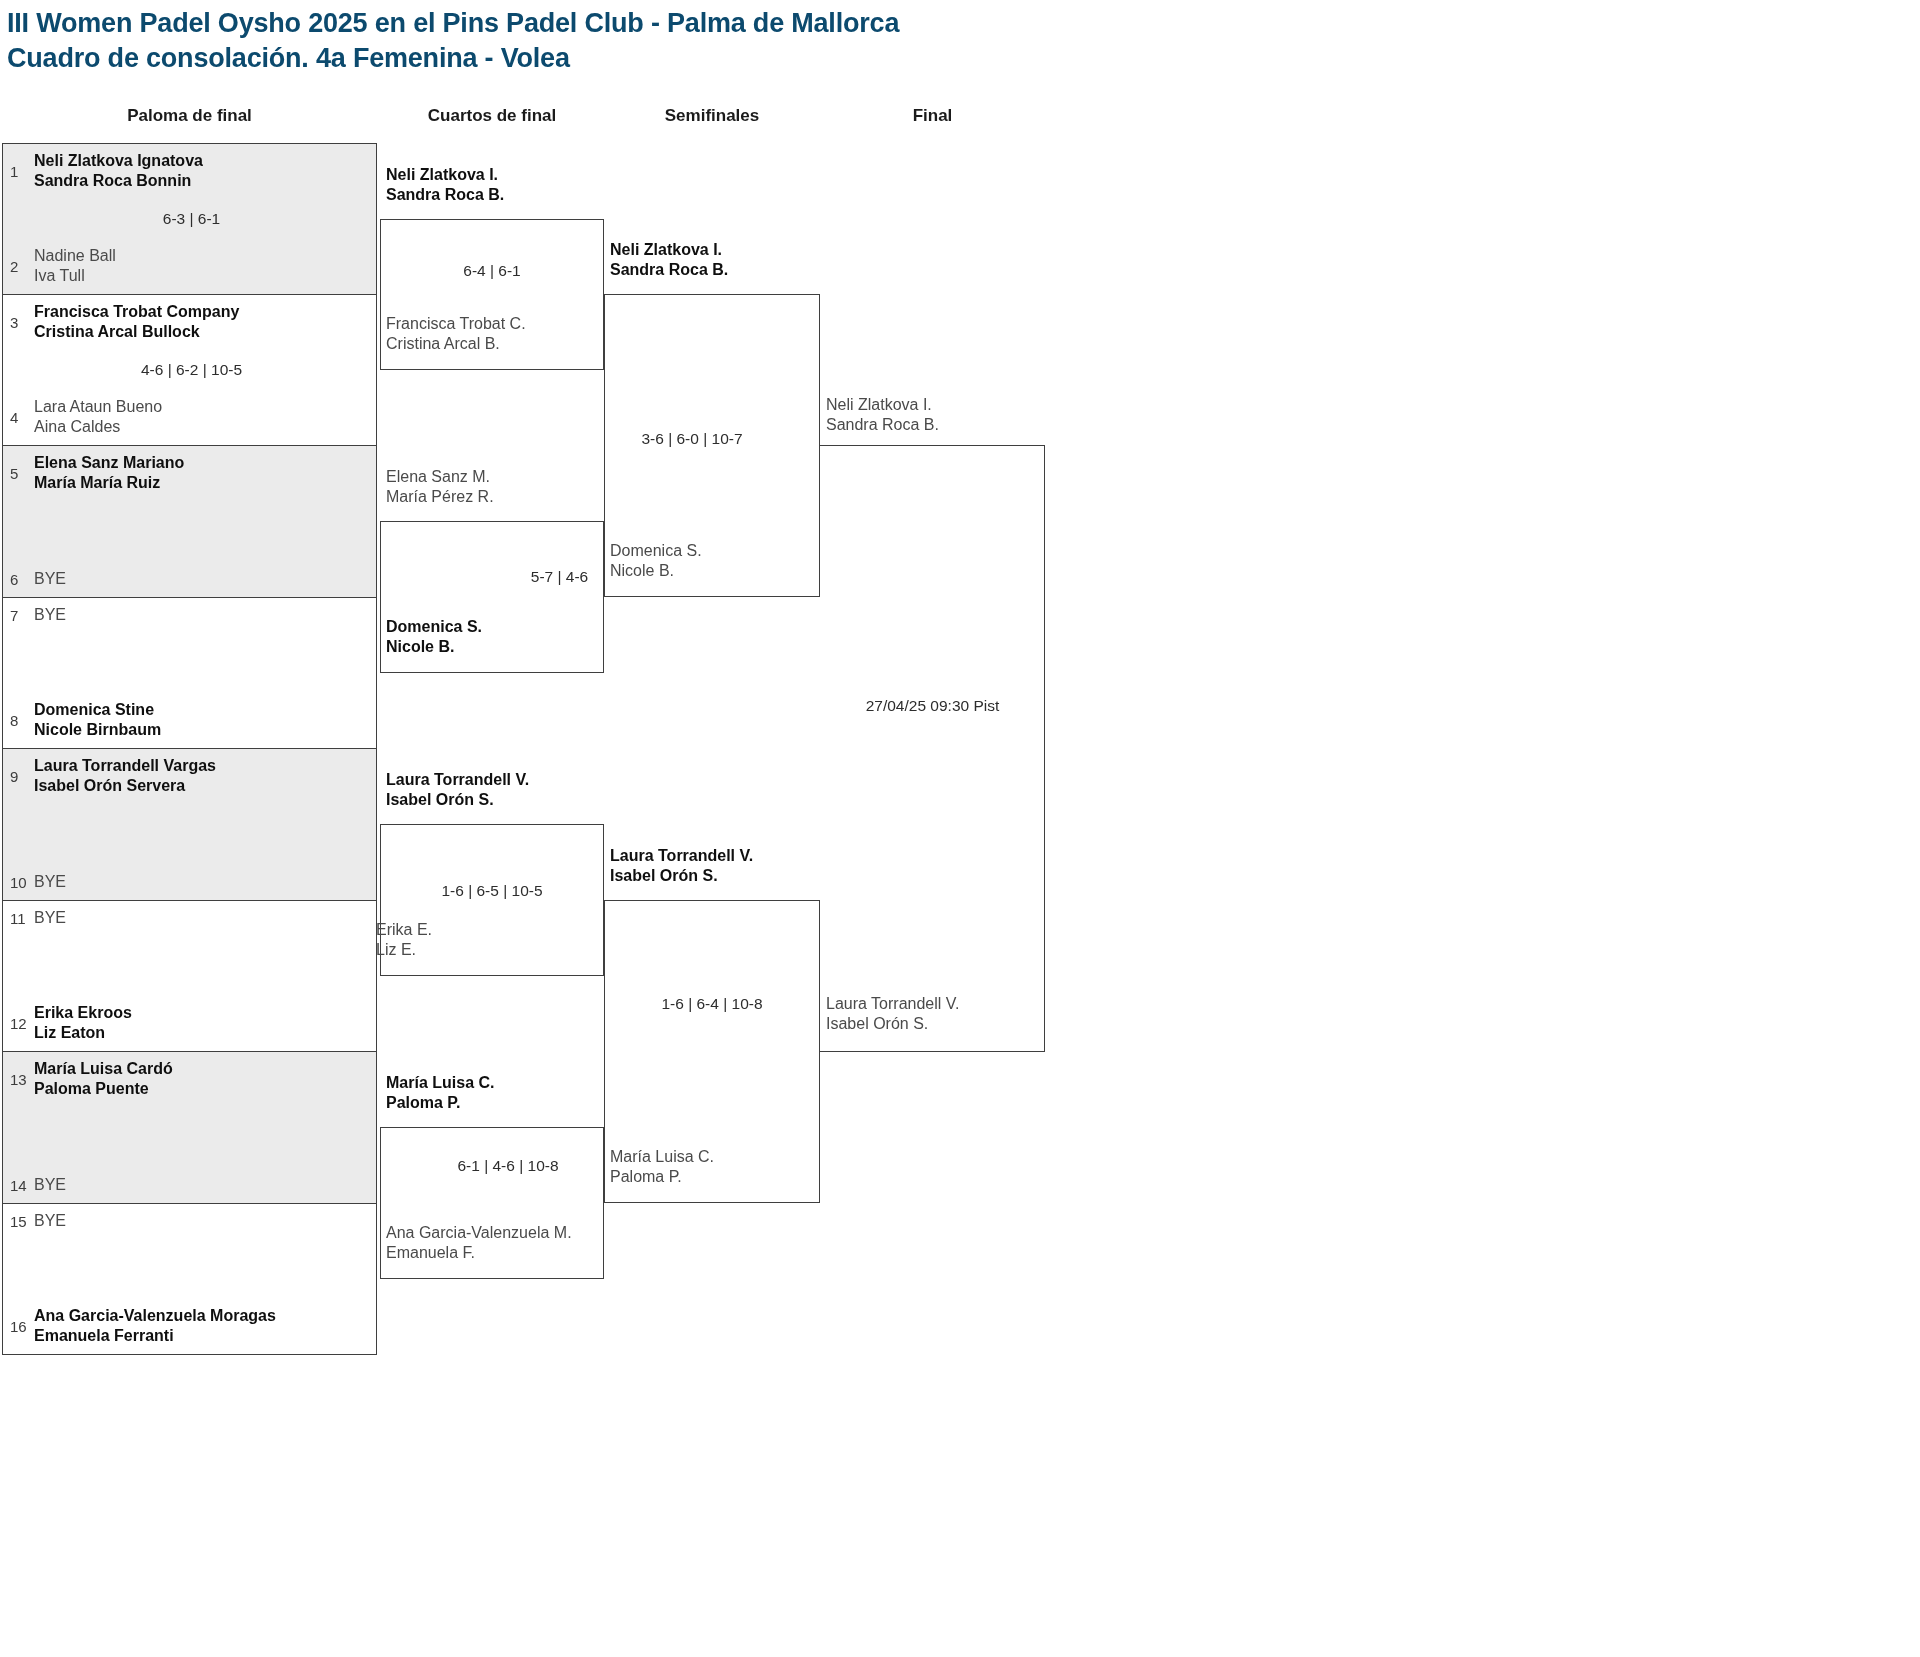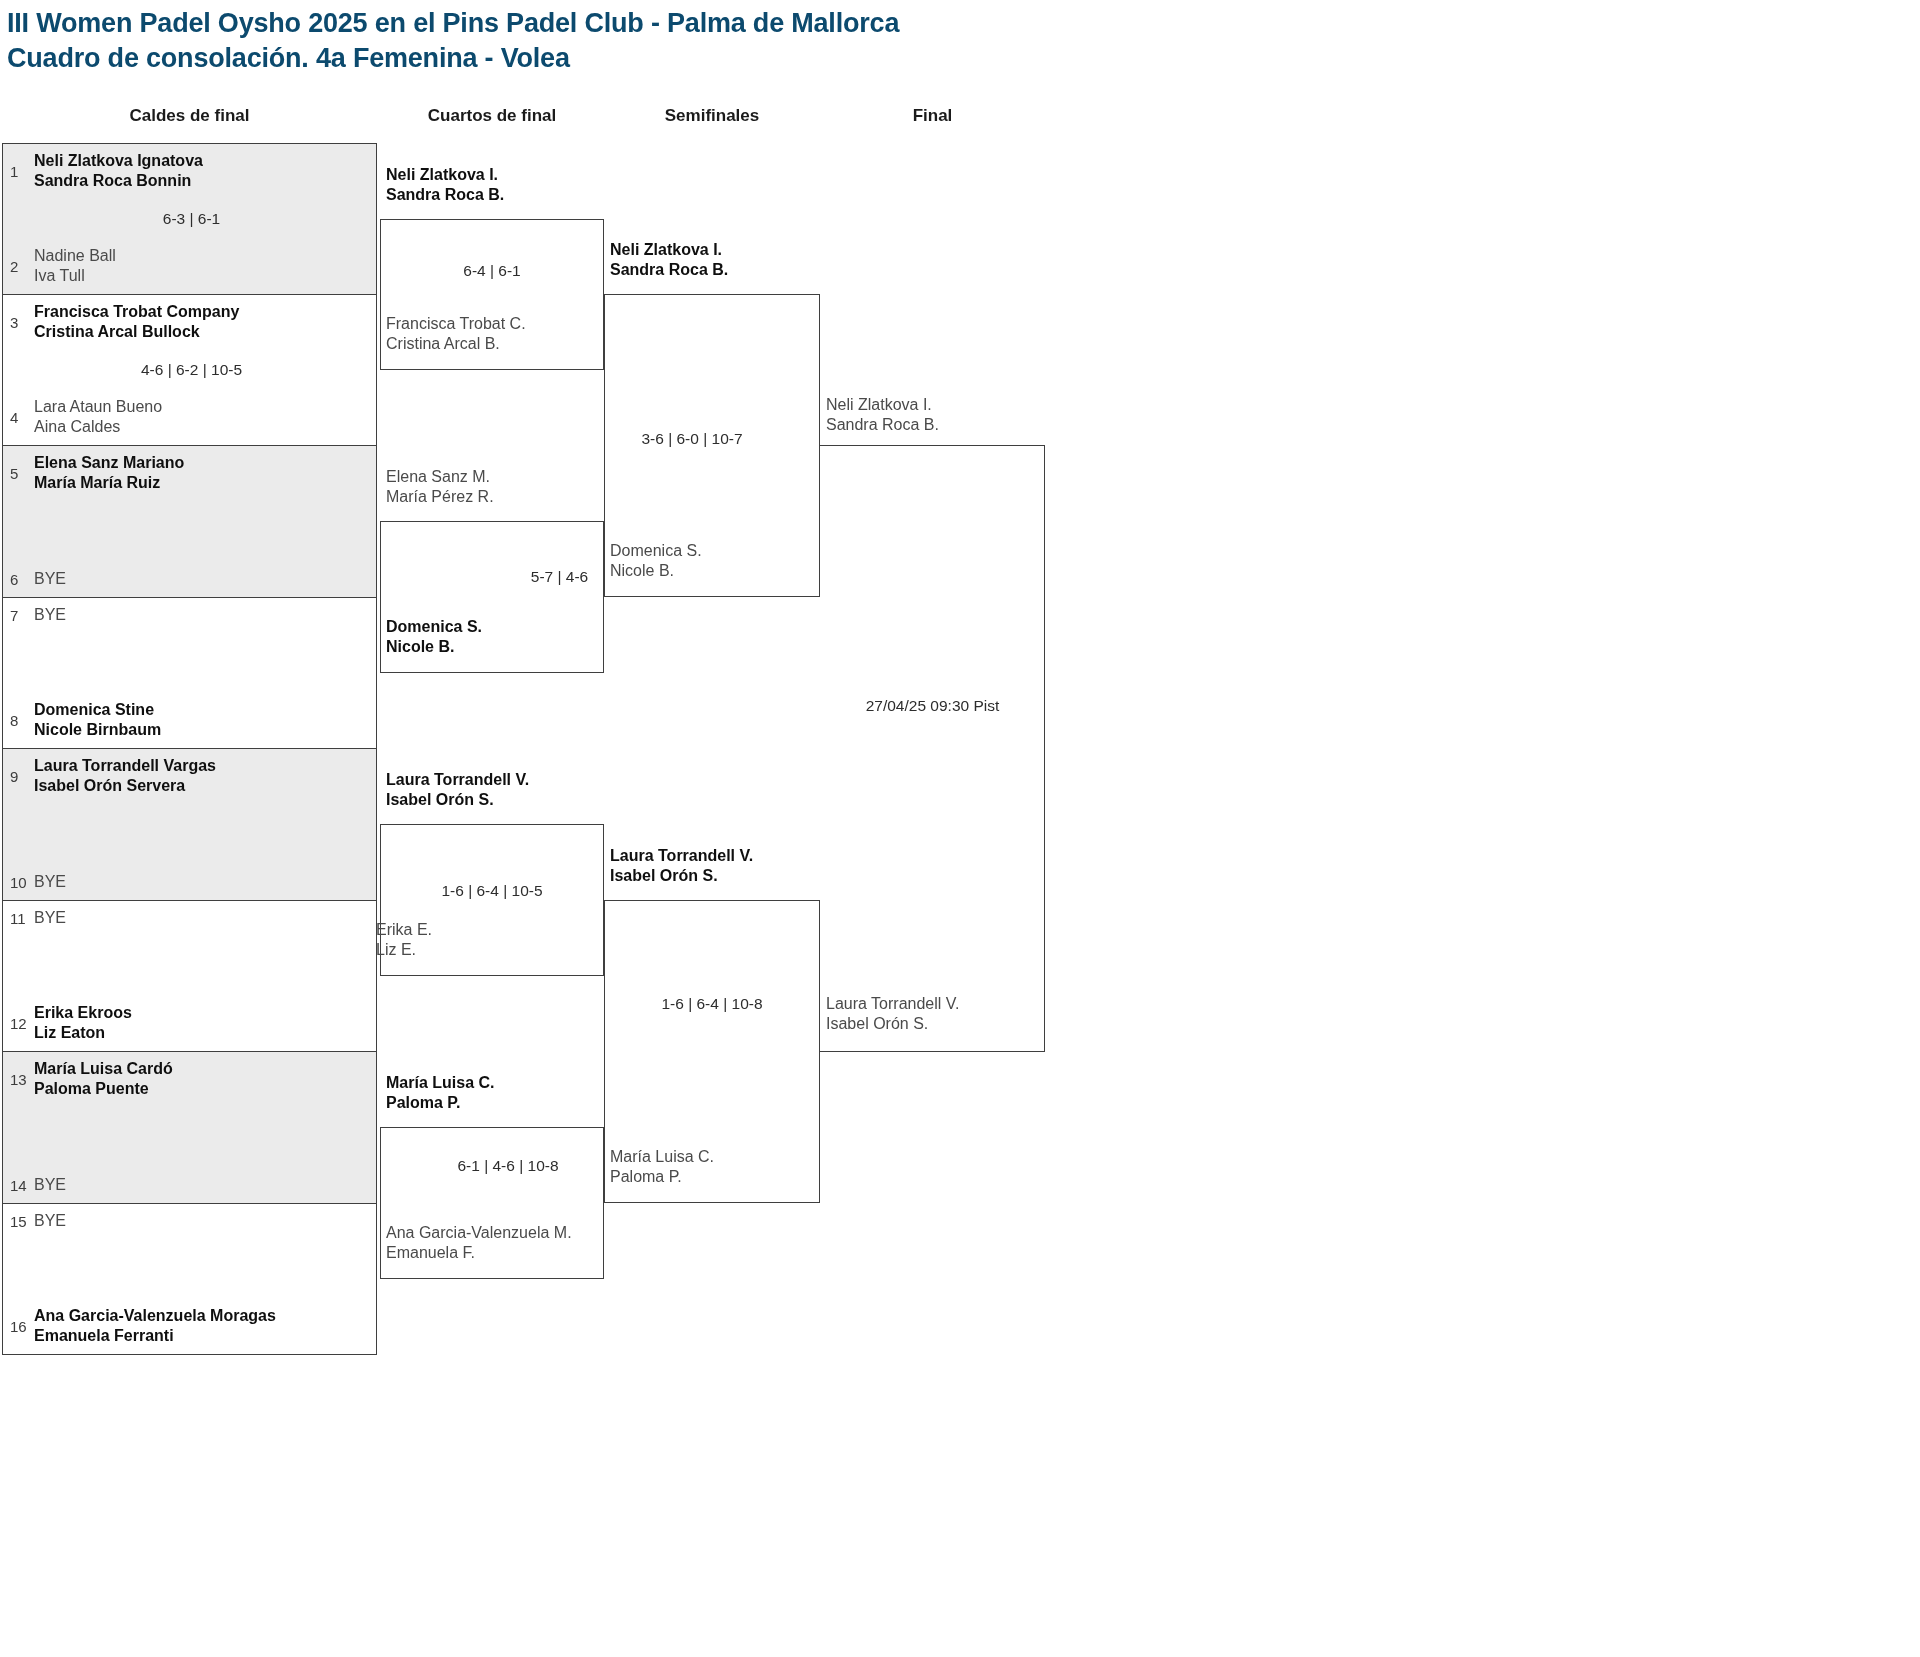--- a/index.html
+++ b/index.html
@@ -35,21 +35,21 @@
 </head>
 <body>
 
 <div class="canvas">
 
   <div class="title">
     <div>III Women Padel Oysho 2025 en el Pins Padel Club - Palma de Mallorca</div>
     <div>Cuadro de consolación. 4a Femenina - Volea</div>
   </div>
 
-  <div class="rh" style="left:2px;width:375px;">Caldes de final</div>
+  <div class="rh" style="left:2px;width:375px;">Paloma de final</div>
   <div class="rh" style="left:380px;width:224px;">Cuartos de final</div>
   <div class="rh" style="left:604px;width:216px;">Semifinales</div>
   <div class="rh" style="left:820px;width:225px;">Final</div>
 
   <section class="pair shaded" style="top:143px;height:152px;">
     <div class="slot t win">
       <span class="seed">1</span>
       <div class="names">
         <div class="n1">Neli Zlatkova Ignatova</div>
         <div class="n2">Sandra Roca Bonnin</div>
@@ -207,21 +207,21 @@
   <div class="mscore" style="left:380px;width:269px;top:568px;margin-left:45px;">5-7 | 4-6</div>
   <div class="label win" style="left:386px;top:617px;">
     <div>Domenica S.</div>
       <div>Nicole B.</div>
   </div>
 
   <div class="label win" style="left:386px;top:770px;">
     <div>Laura Torrandell V.</div>
       <div>Isabel Orón S.</div>
   </div>
-  <div class="mscore" style="left:380px;width:224px;top:882px;">1-6 | 6-4 | 10-5</div>
+  <div class="mscore" style="left:380px;width:224px;top:882px;">1-6 | 6-5 | 10-5</div>
   <div class="label" style="left:376px;top:920px;">
     <div>Erika E.</div>
       <div>Liz E.</div>
   </div>
 
   <div class="label win" style="left:386px;top:1073px;">
     <div>María Luisa C.</div>
       <div>Paloma P.</div>
   </div>
   <div class="mscore" style="left:380px;width:256px;top:1157px;">6-1 | 4-6 | 10-8</div>

